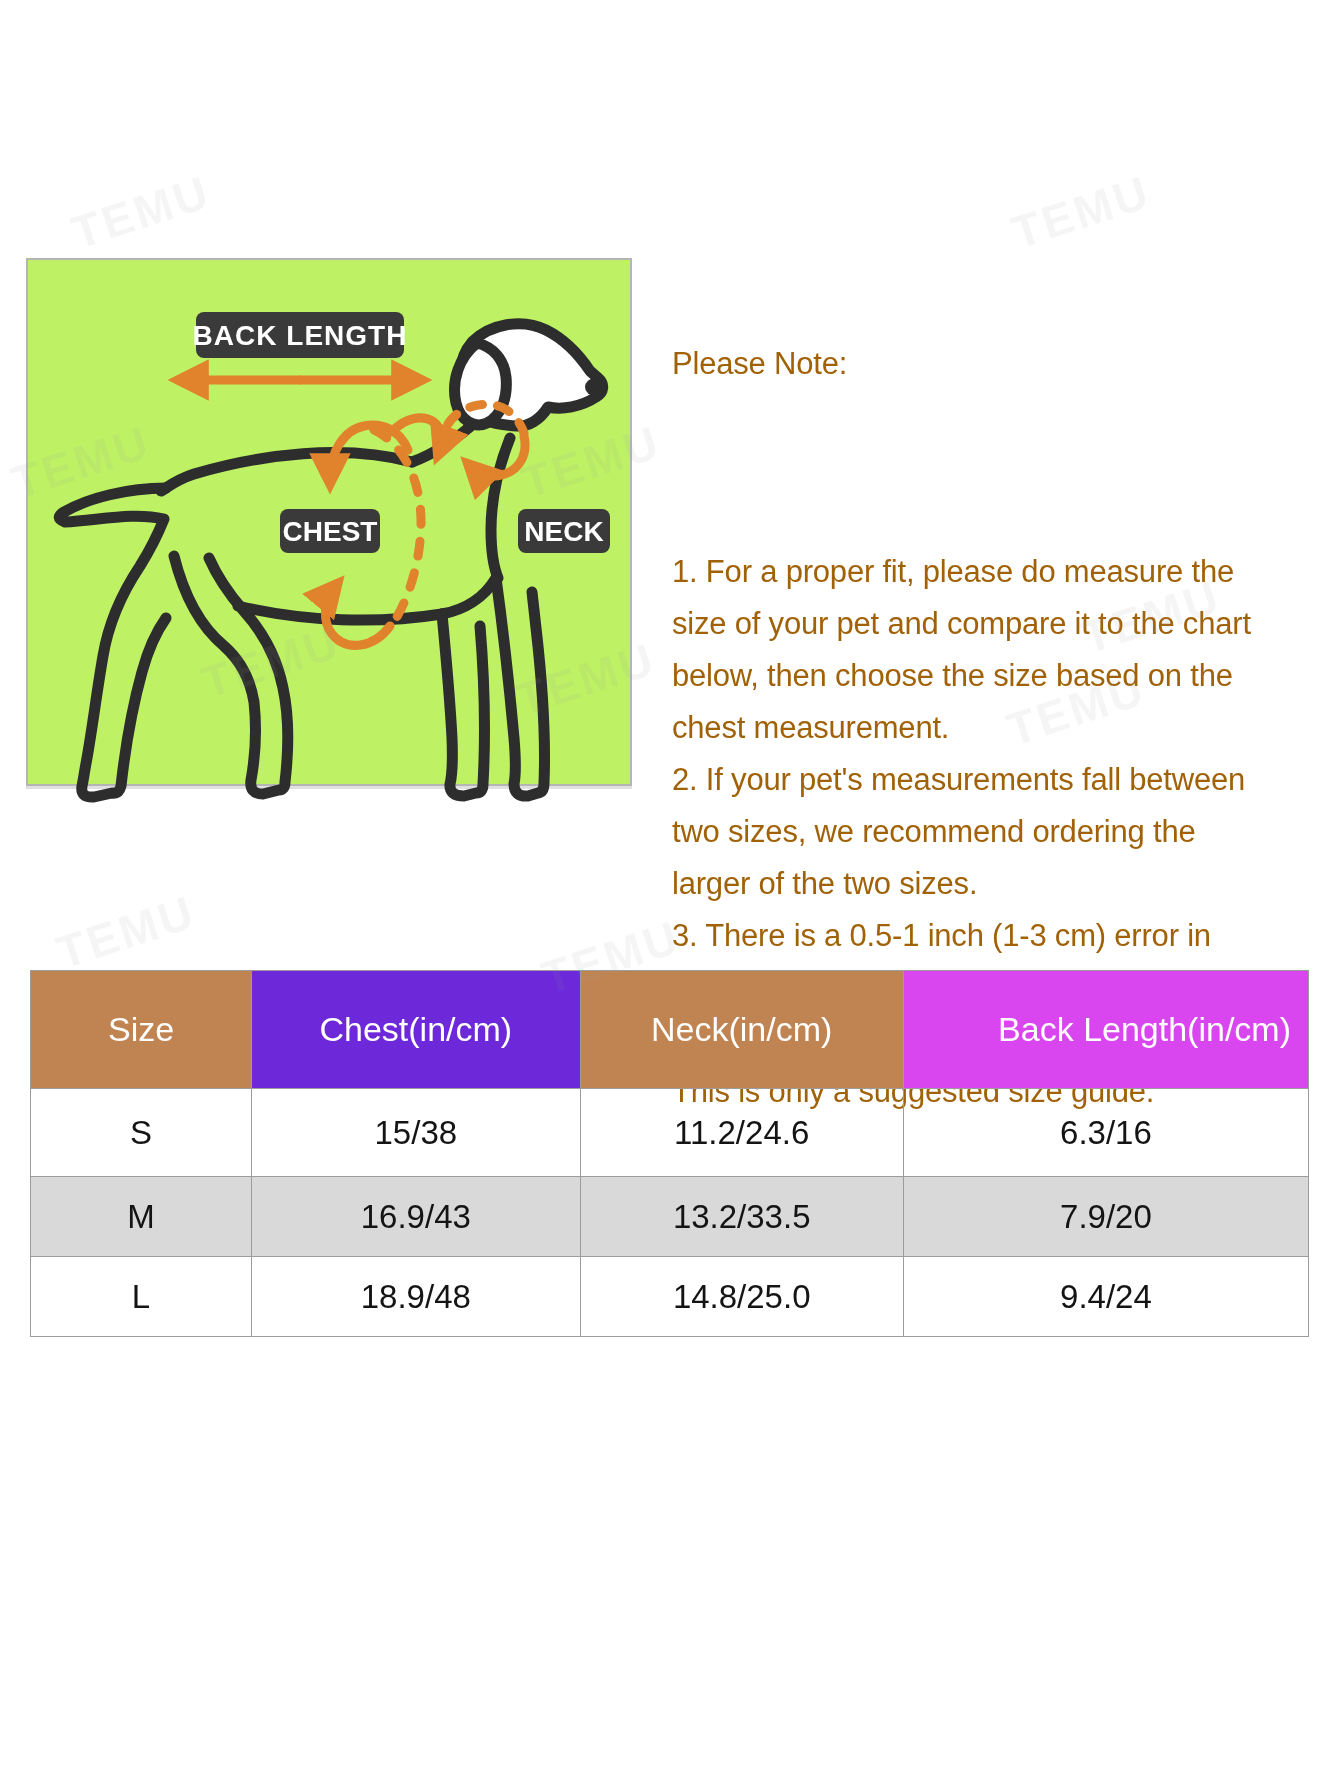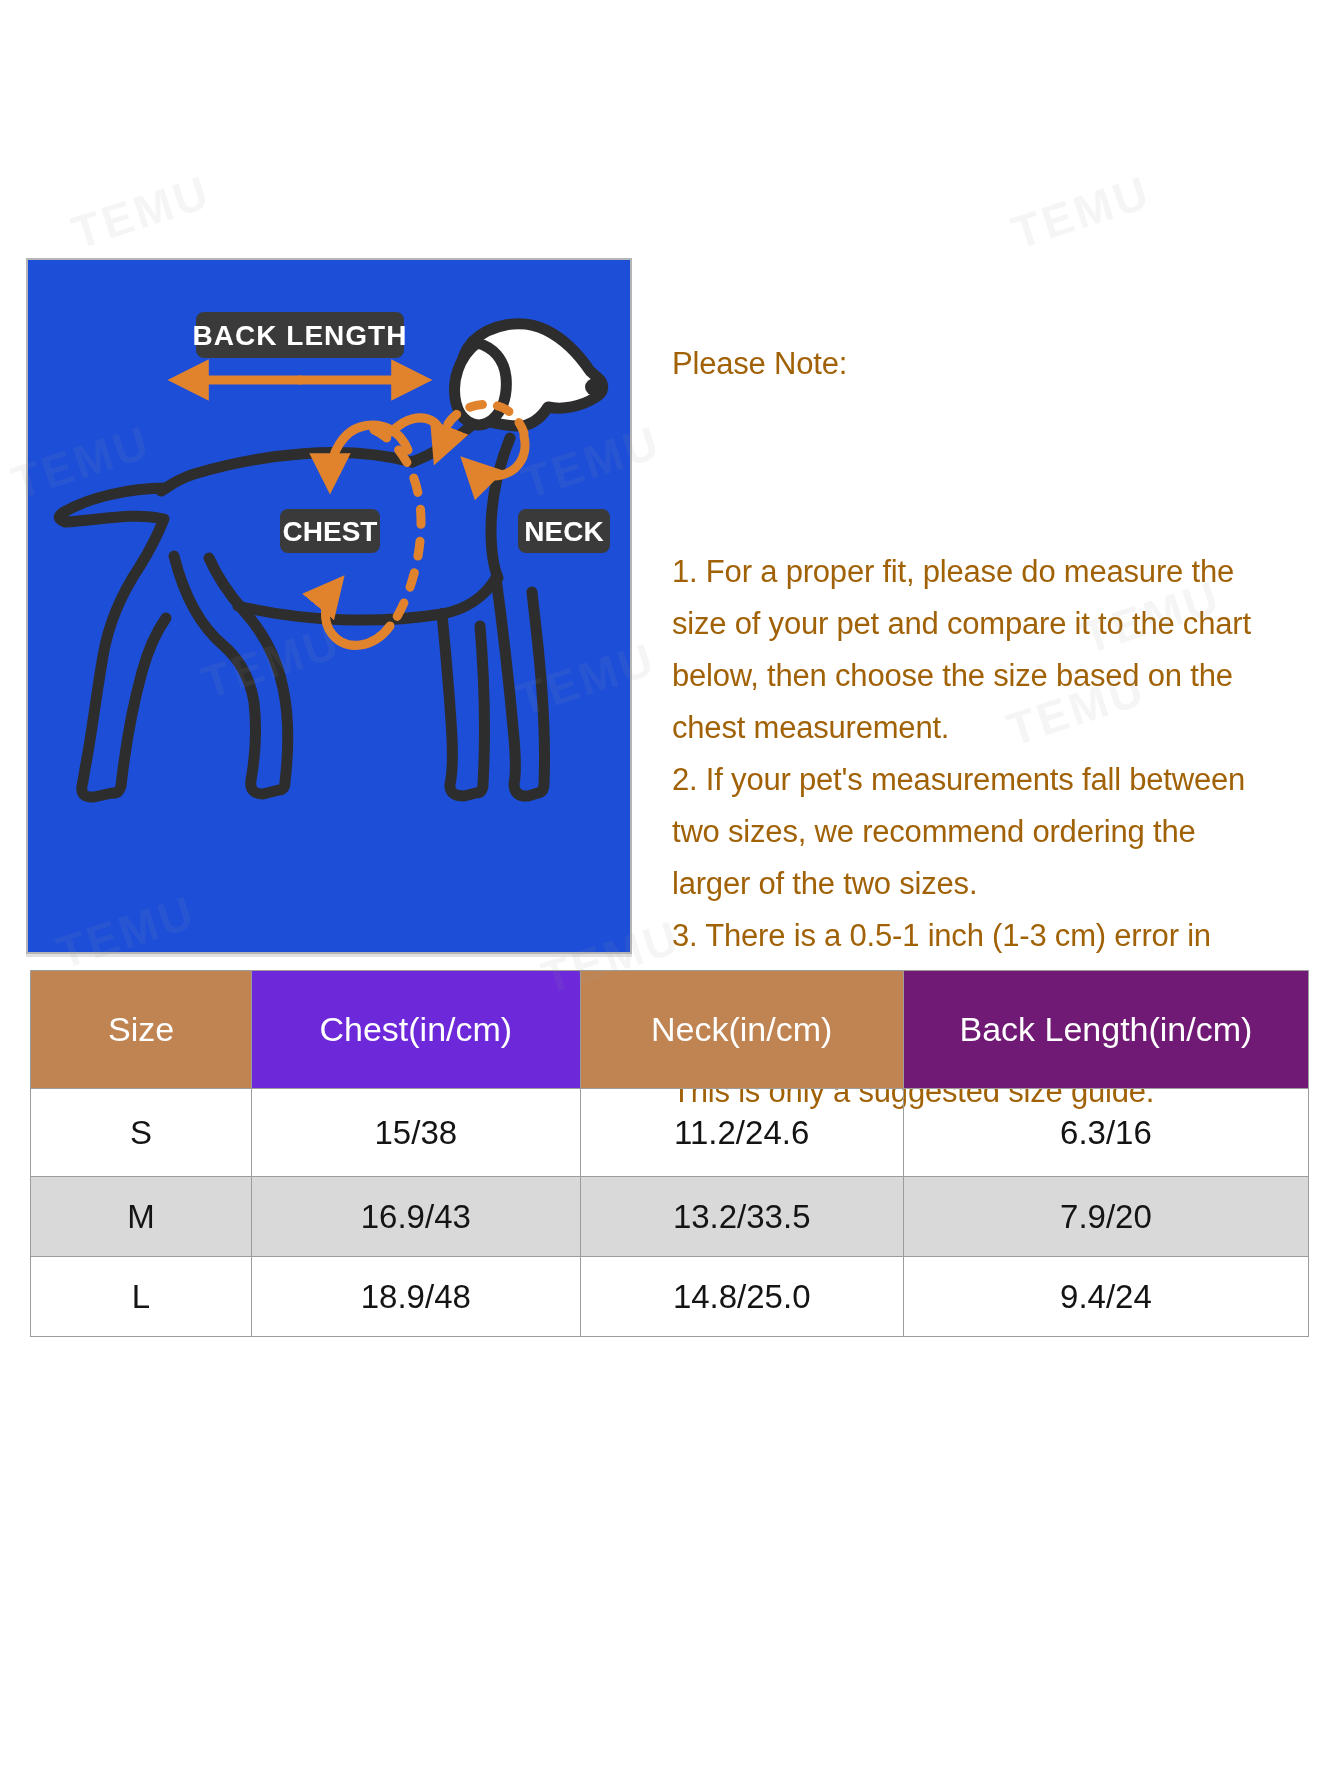--- a/index.html
+++ b/index.html
@@ -8,22 +8,22 @@
     font-family:"Liberation Sans",sans-serif;overflow:hidden;
   }
   
   .wm{
     position:absolute;font-size:46px;font-weight:bold;letter-spacing:3px;
     color:#9a9a9a;opacity:.09;transform:rotate(-18deg);z-index:9;pointer-events:none;
     font-family:"Liberation Sans",sans-serif;
   }
   
   #dog-box{
-    position:absolute;left:26px;top:258px;width:606px;height:696px;
-    background:#1d4ed8;border:2px solid #b5b5b5;box-sizing:border-box;
+    position:absolute;left:26px;top:258px;width:606px;height:528px;
+    background:#bef264;border:2px solid #b5b5b5;box-sizing:border-box;
     box-shadow:0 3px 0 rgba(0,0,0,.12);
   }
   #dog-box svg{position:absolute;left:0;top:0;}
   
   #note{
     position:absolute;left:672px;top:234px;width:560px;
     font-size:31px;line-height:52px;color:#a16207;letter-spacing:-.2px;
     white-space:pre;
   }
   
@@ -115,21 +115,21 @@
       <col style="width:17.3%">
         <col style="width:25.7%">
         <col style="width:25.3%">
         <col style="width:31.7%">
     </colgroup>
     <thead>
       <tr>
           <th style="background: rgb(192, 132, 82);">Size</th>
           <th style="background: #6d28d9;">Chest(in/cm)</th>
           <th style="background: rgb(192, 132, 82);">Neck(in/cm)</th>
-          <th style="background: #701a75;">Back Length(in/cm)</th>
+          <th style="background: #d946ef; text-align: right;">Back Length(in/cm)</th>
         </tr>
     </thead>
     <tbody>
         <tr>
           <td>S</td>
           <td>15/38</td>
           <td>11.2/24.6</td>
           <td>6.3/16</td>
         </tr>
         <tr>

